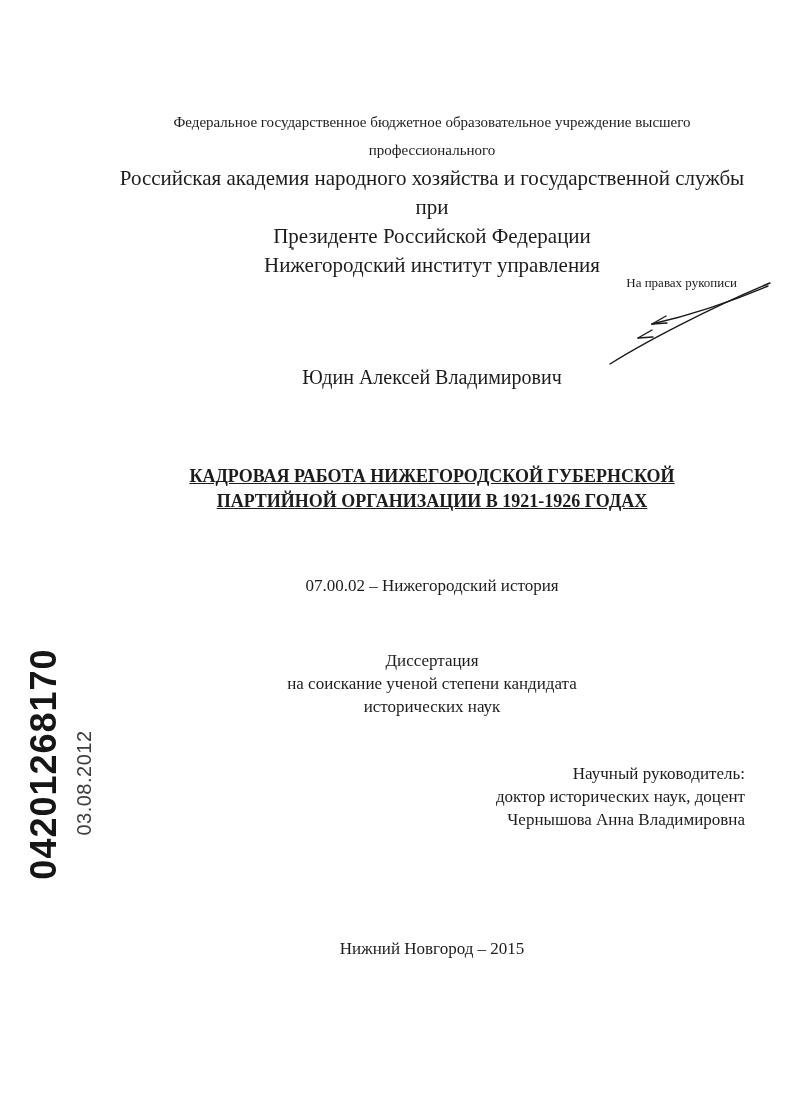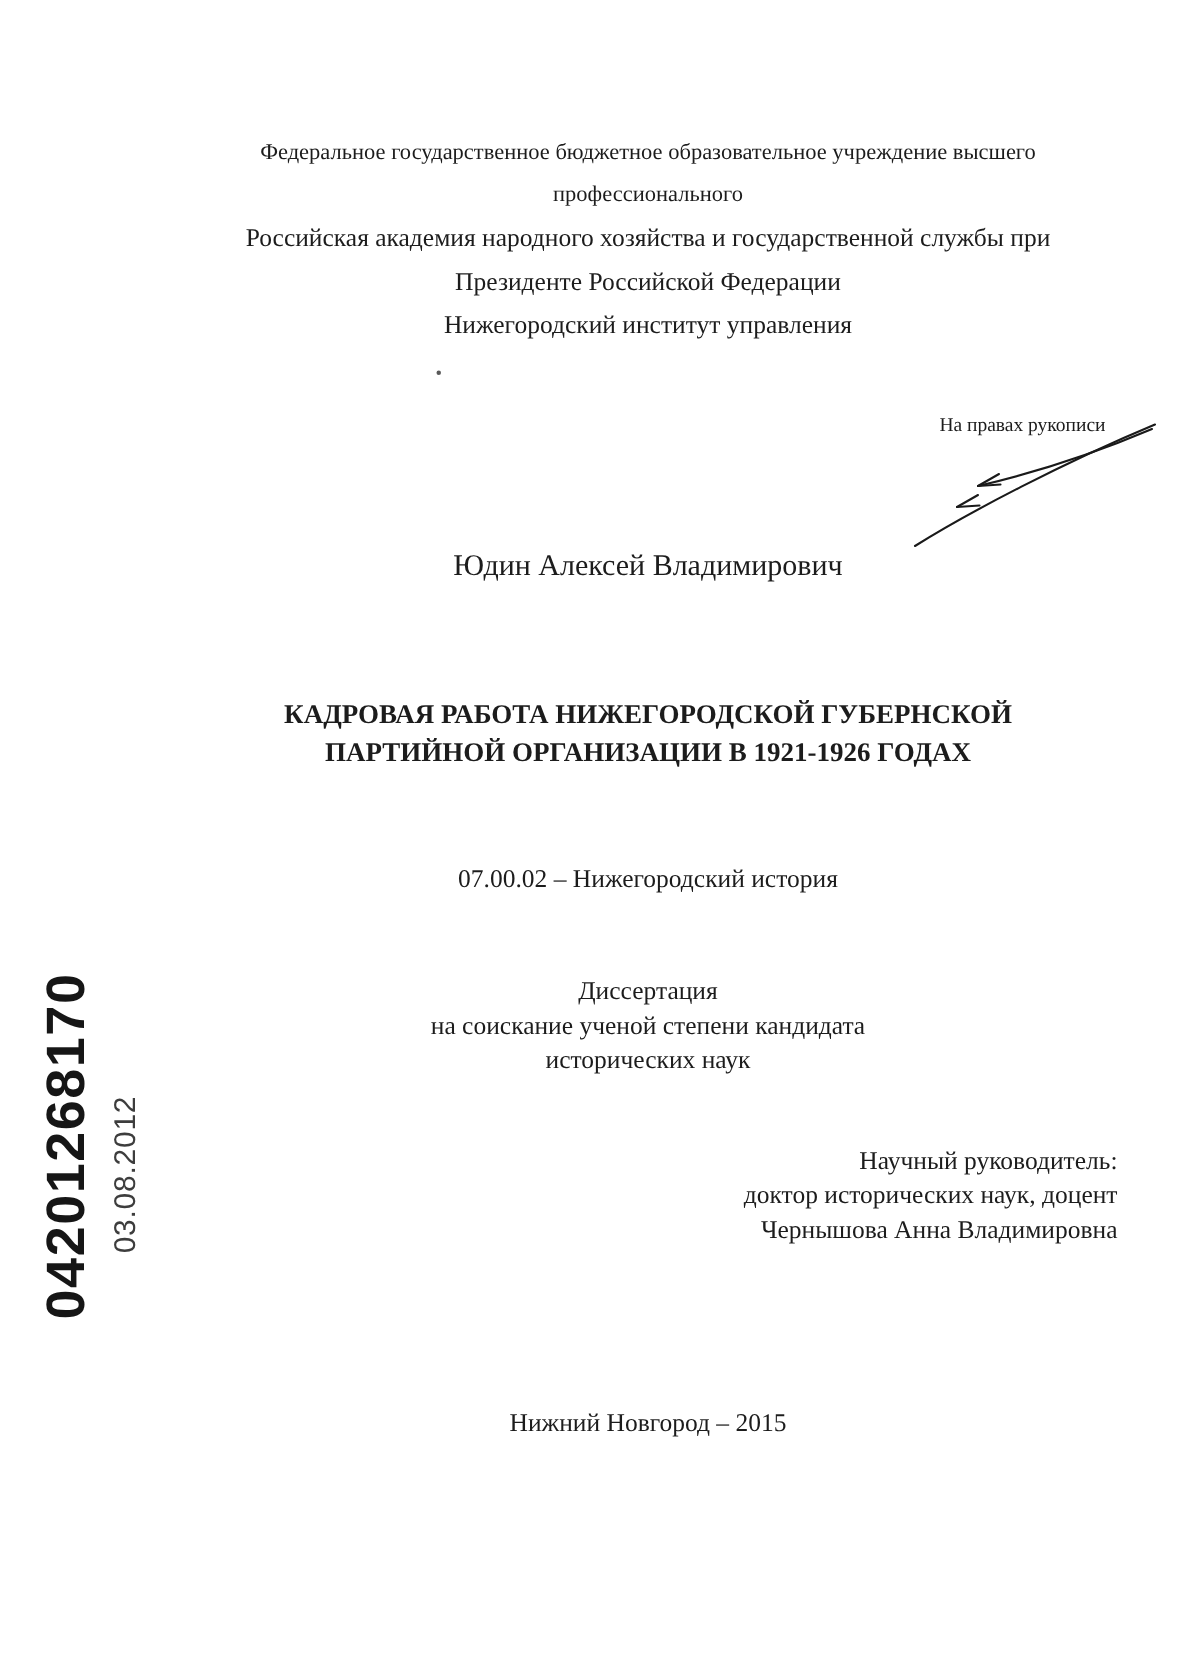--- a/index.html
+++ b/index.html
@@ -21,23 +21,24 @@
   
   .org-block {
     left: 110px;
     right: 44px;
     top: 88px;
     text-align: center;
   }
   .org-line-small {
     font-size: 15px;
     line-height: 28px;
+    margin-top: 20px;
   }
   .org-line {
-    font-size: 17px;
+    font-size: 21px;
     line-height: 29px;
   }
 
   
   .stray-dot {
     left: 291px;
     top: 247px;
     width: 3px;
     height: 3px;
     background: #5a5a5a;
@@ -69,20 +70,21 @@
   }
 
   .diss-title {
     left: 110px;
     right: 44px;
     top: 464px;
     text-align: center;
     font-size: 18px;
     font-weight: bold;
     line-height: 25px;
+    text-decoration: underline;
   }
 
   .specialty {
     left: 110px;
     right: 44px;
     top: 576px;
     text-align: center;
     font-size: 17px;
   }
 

